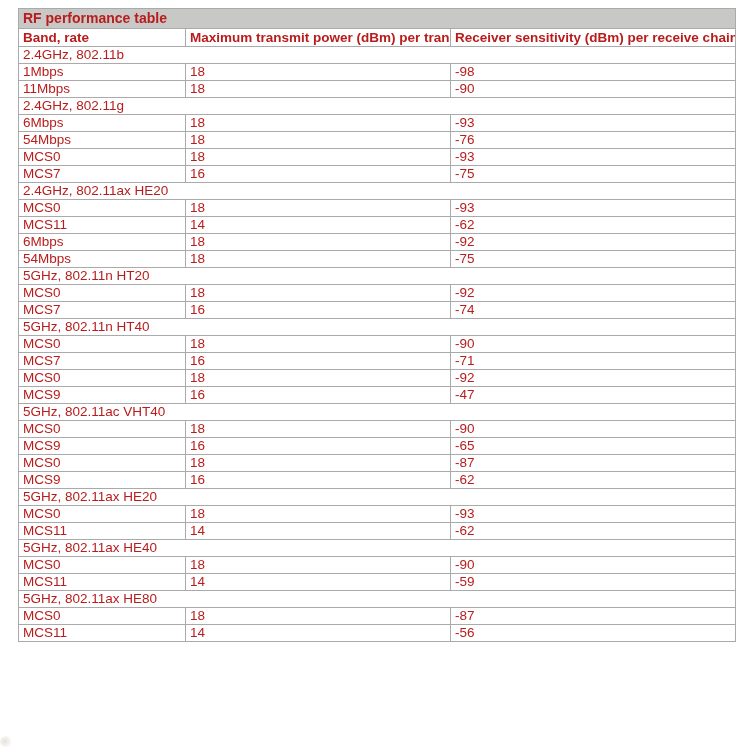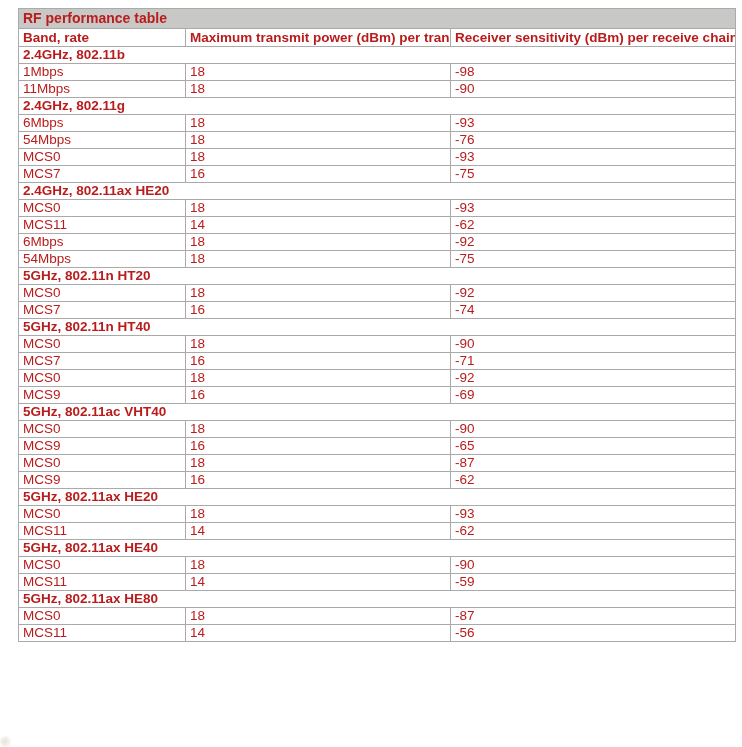--- a/index.html
+++ b/index.html
@@ -47,21 +47,21 @@
   }
   .header-row th {
     background: #ffffff;
     font-weight: bold;
     line-height: 17px;
     padding-top: 1px;
     padding-bottom: 1px;
     white-space: normal;
   }
   .section-row td {
-    font-weight: bold;
+    font-weight: normal;
     height: 16px;
     line-height: 16px;
   }
   .data-row td {
     font-weight: normal;
     height: 16px;
     line-height: 16px;
   }
   .corner-artifact {
     position: absolute;
@@ -182,21 +182,21 @@
           <td>-71</td>
         </tr>
         <tr class="data-row">
           <td>MCS0</td>
           <td>18</td>
           <td>-92</td>
         </tr>
         <tr class="data-row">
           <td>MCS9</td>
           <td>16</td>
-          <td>-69</td>
+          <td>-47</td>
         </tr>
         <tr class="section-row">
           <td colspan="3">5GHz, 802.11ac VHT40</td>
         </tr>
         <tr class="data-row">
           <td>MCS0</td>
           <td>18</td>
           <td>-90</td>
         </tr>
         <tr class="data-row">

